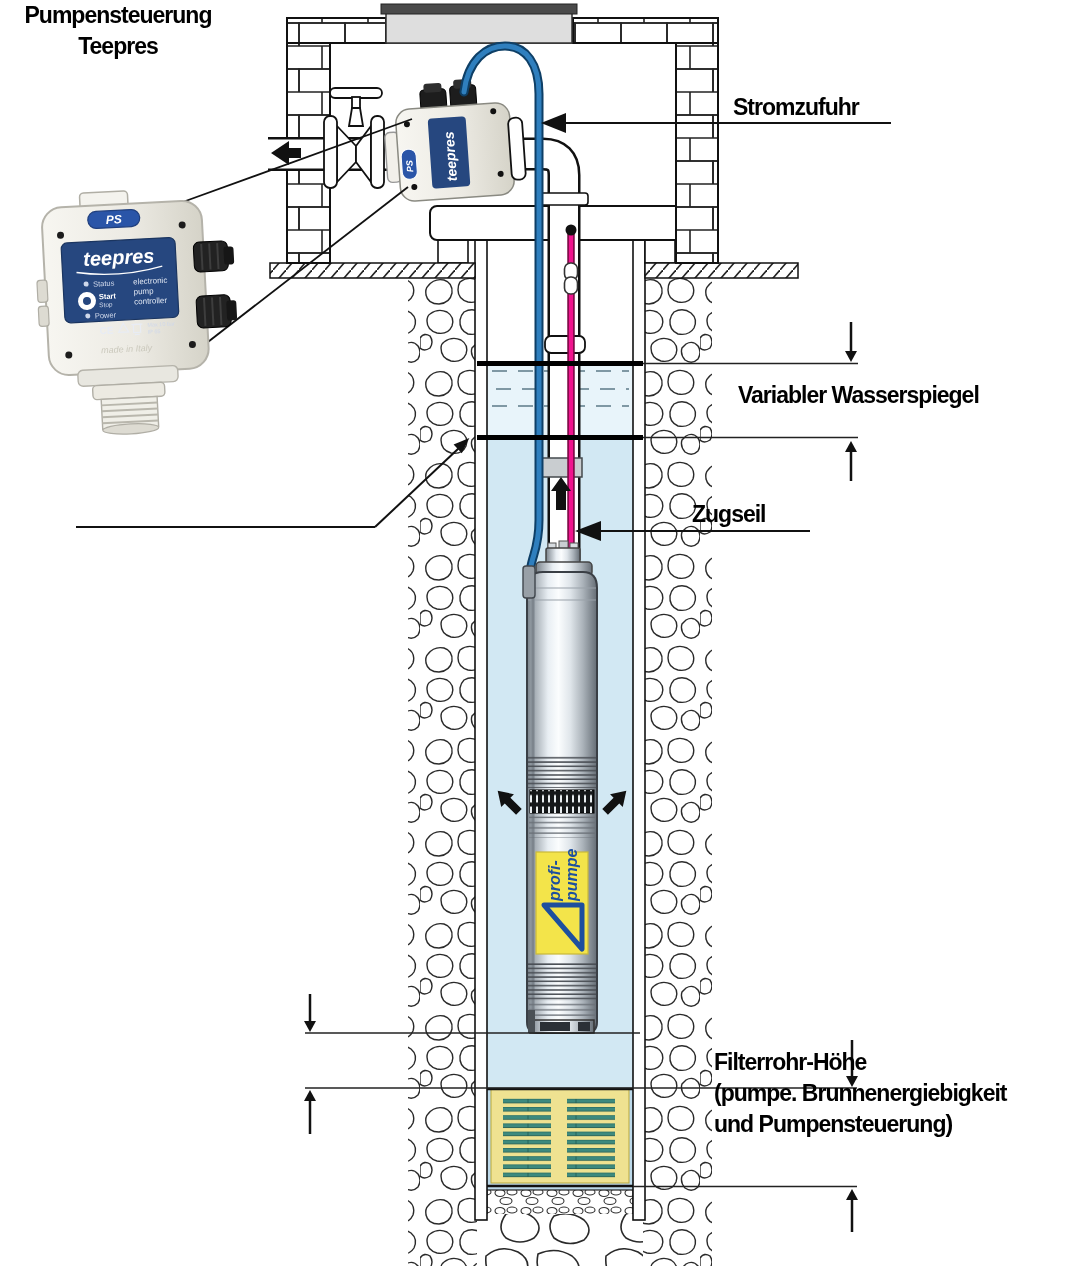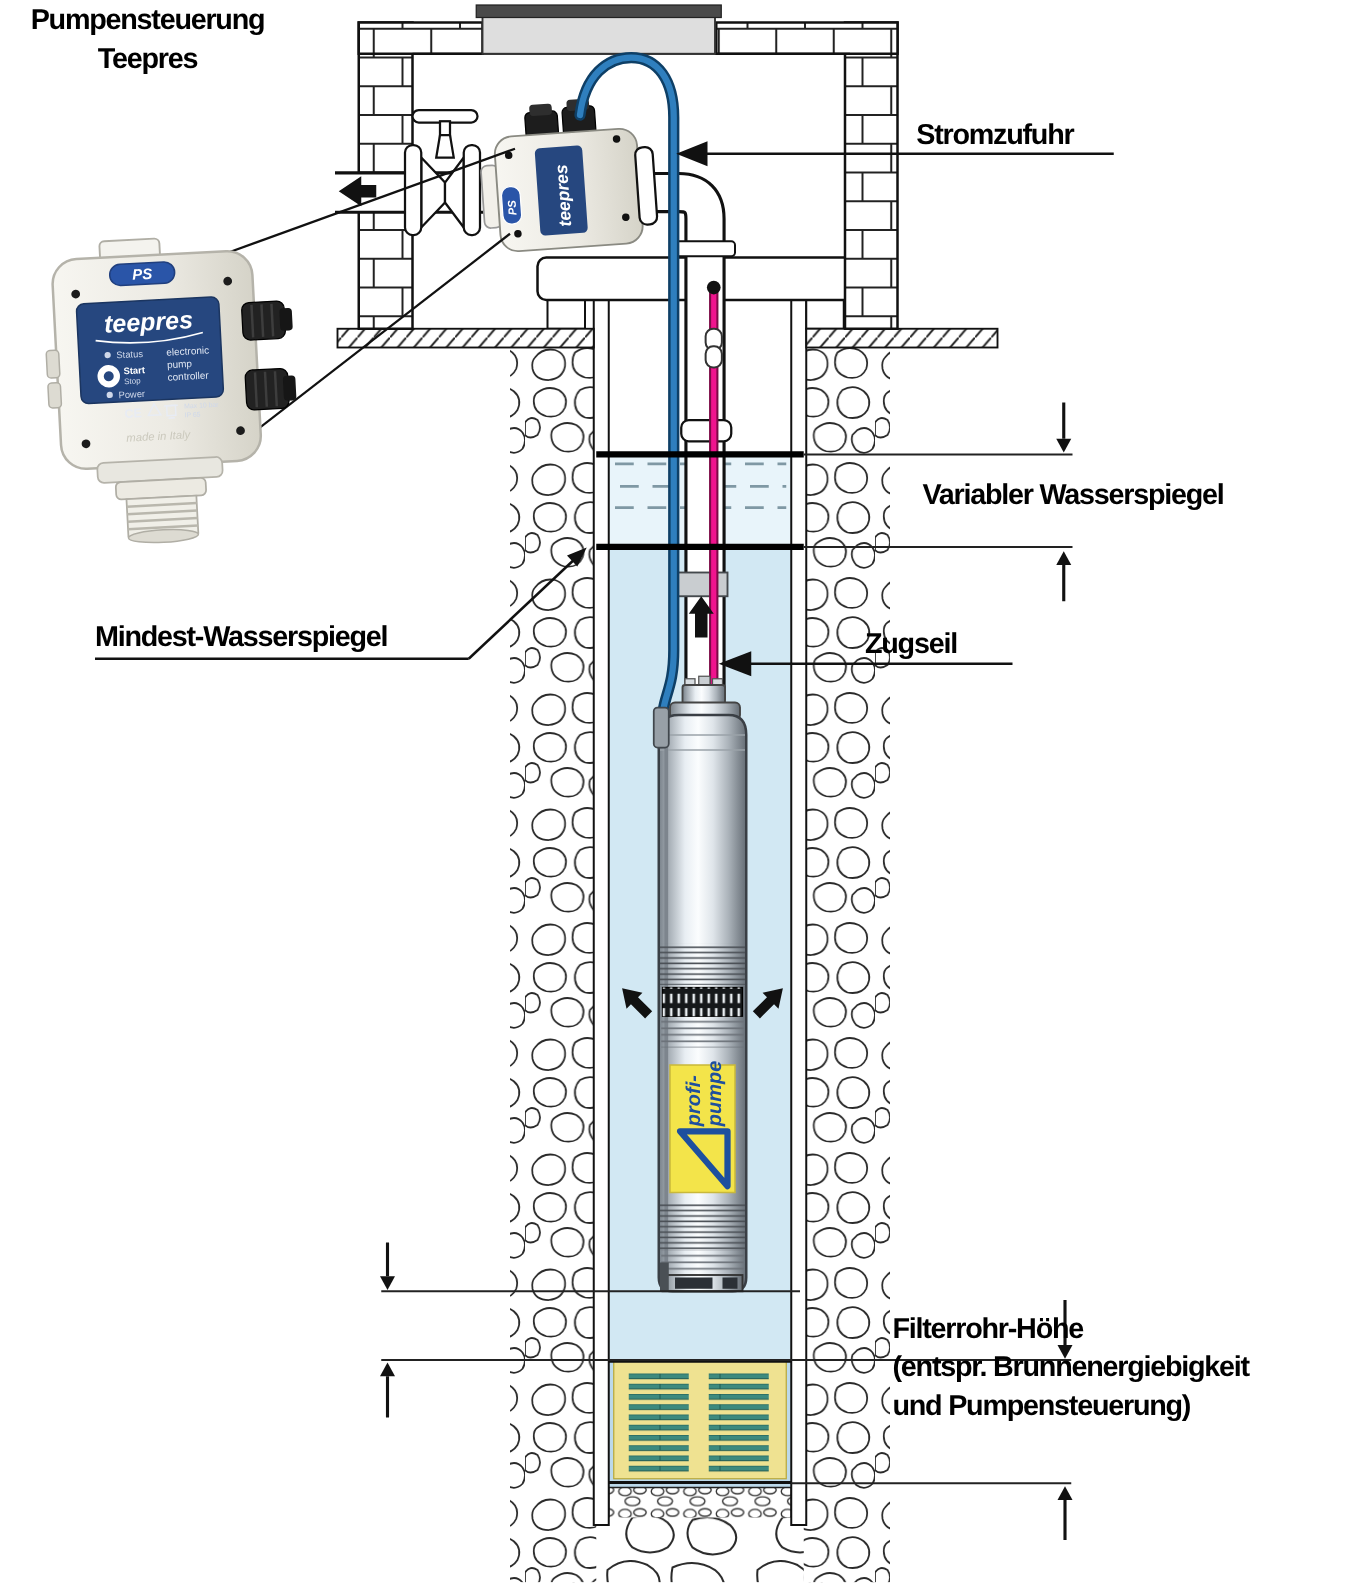--- a/index.html
+++ b/index.html
@@ -327,21 +327,20 @@
   </g>
 </g>
 </svg>
 
 <div class="biglabel center" style="left:0;top:112;width:236px;">
   <div>Pumpensteuerung</div>
   <div>Teepres</div>
 </div>
 <div class="biglabel" style="left:733px;top:92px;">Stromzufuhr</div>
 <div class="biglabel" style="left:714px;top:380px;margin-left:24px;">Variabler Wasserspiegel</div>
-<div class="biglabel" style="left:76px;top:494px;">Mindest-Wasserspiegel</div>
 <div class="biglabel" style="left:692px;top:499px;">Zugseil</div>
 <div class="biglabel" style="left:714px;top:1047px;">
   <div>Filterrohr-Höhe</div>
-  <div>(entspr. Brunnenergiebigkeit</div>
+  <div>(pumpe. Brunnenergiebigkeit</div>
   <div>und Pumpensteuerung)</div>
 </div>
 
 </div>
 
 </body></html>

